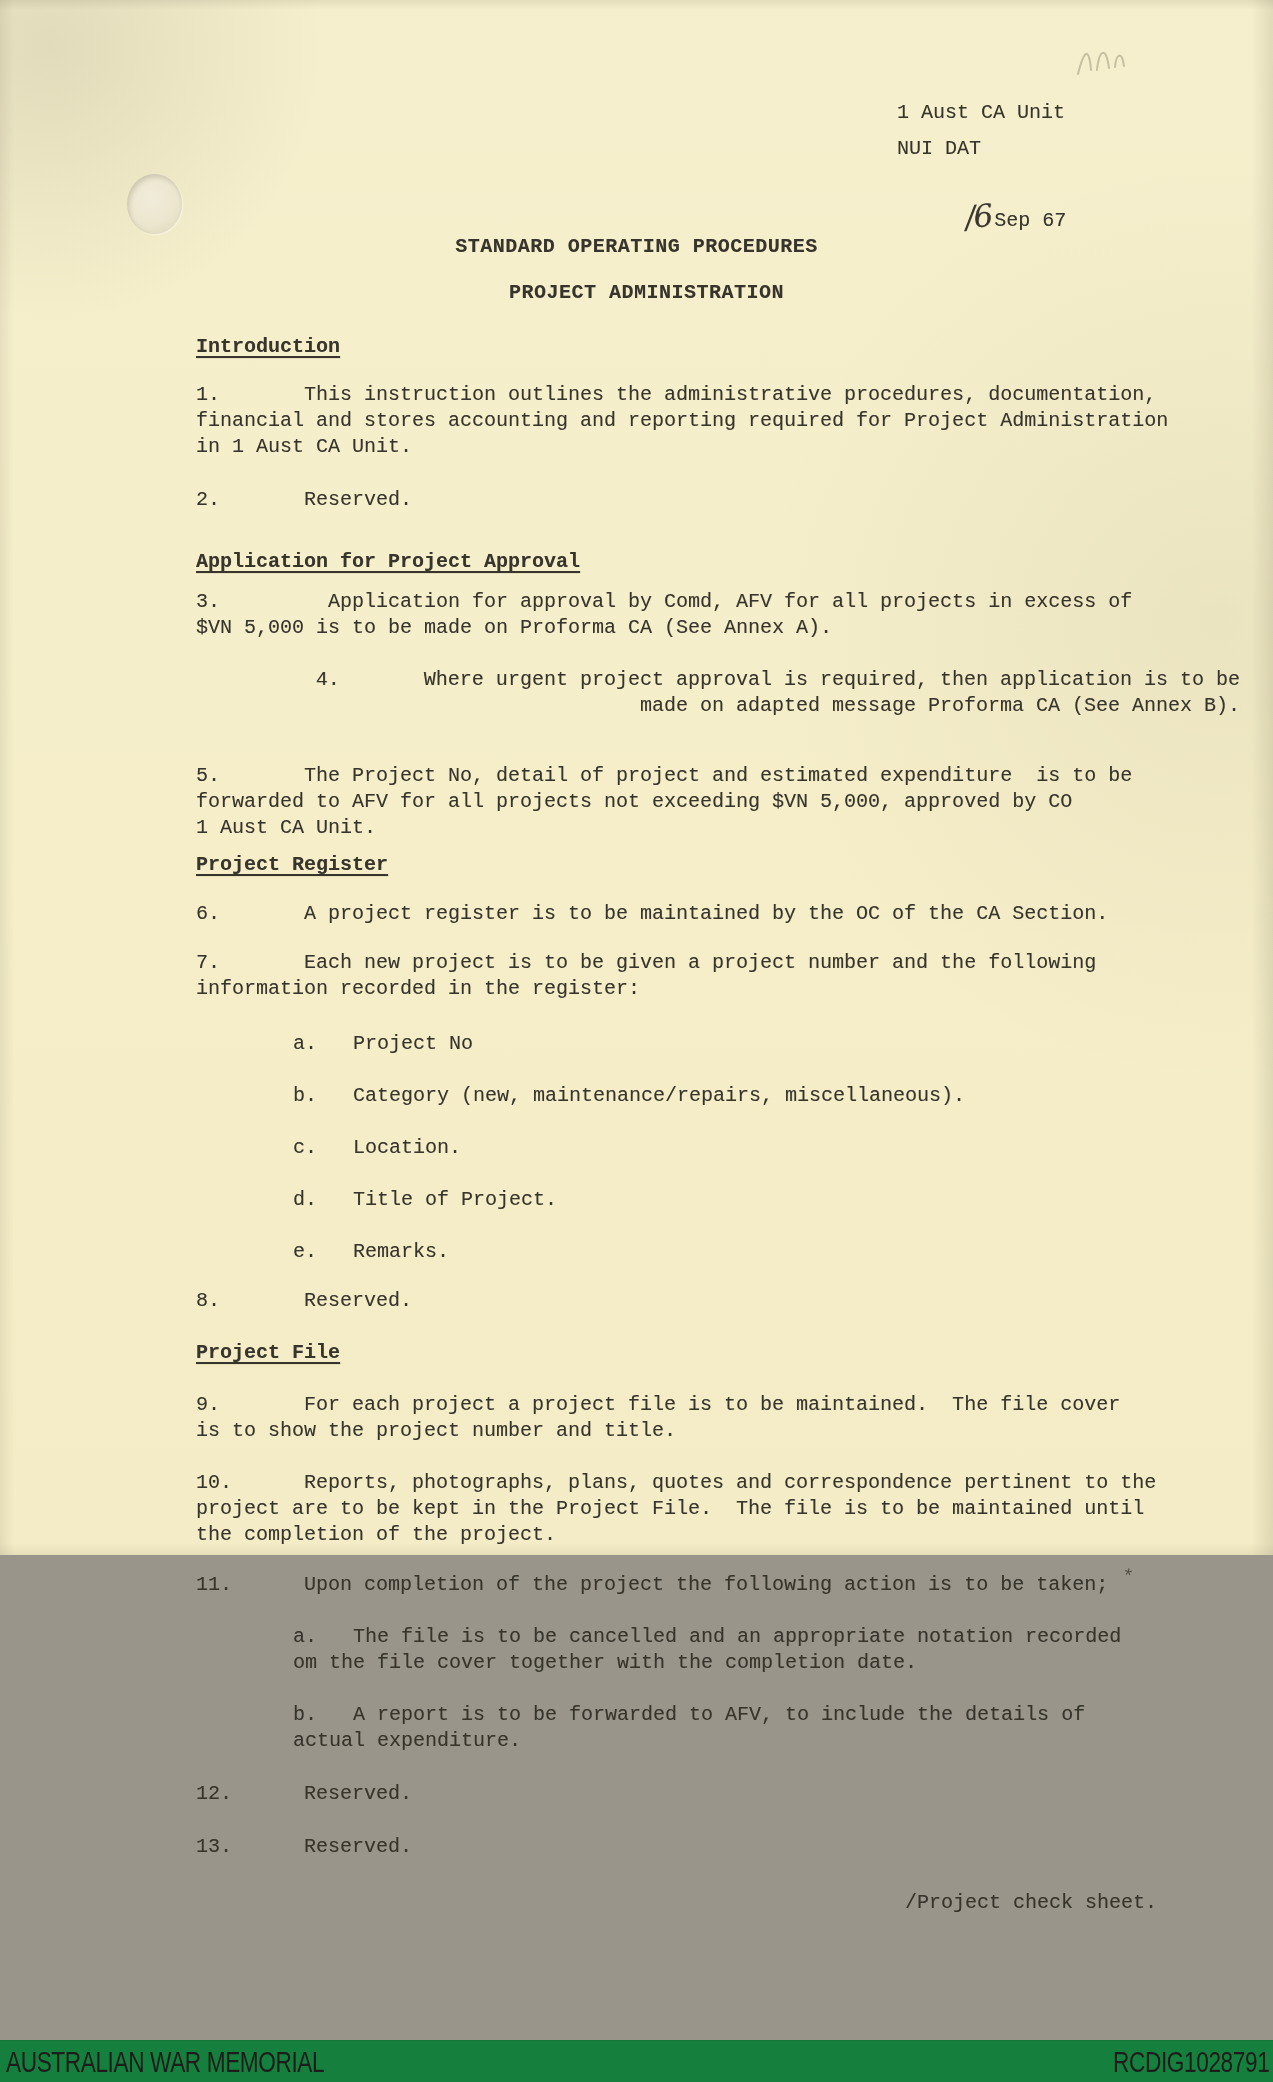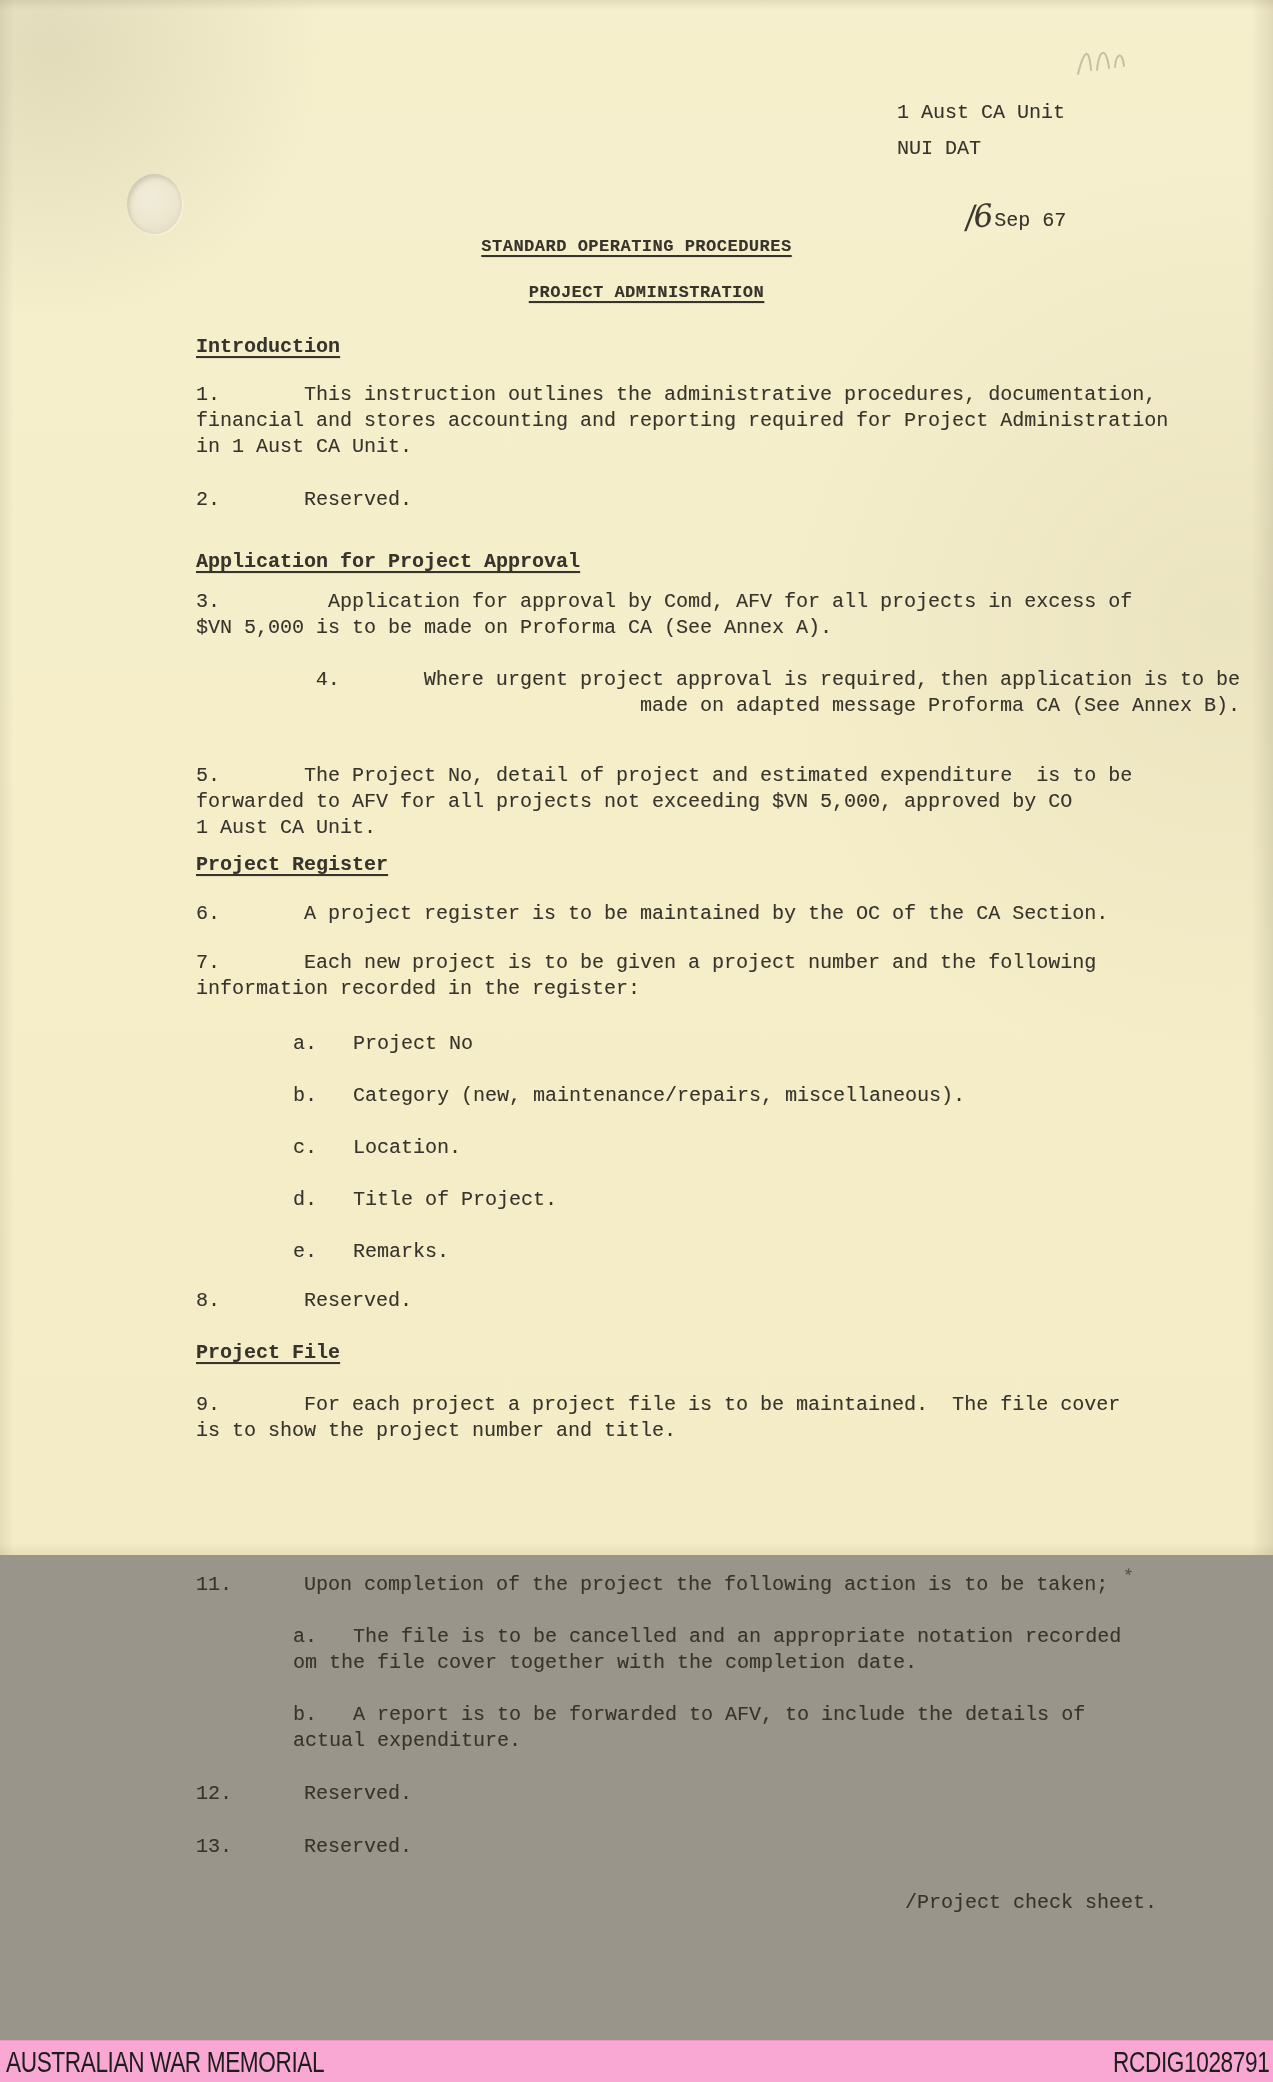--- a/index.html
+++ b/index.html
@@ -15,33 +15,33 @@
            linear-gradient(180deg, rgba(115,105,80,.14), rgba(115,105,80,0) 10px),
            linear-gradient(0deg, rgba(115,105,80,.10), rgba(115,105,80,0) 12px),
            linear-gradient(180deg,#f6efcd 0%,#f5eec9 55%,#f3ecc6 100%);}
   .t{position:absolute;white-space:pre-wrap;font-size:20px;line-height:26px;
      color:#37342c;text-shadow:.3px .3px 0 rgba(45,42,34,.28);}
   .body-block{left:196px;width:1044px;}
   .indent-block{left:293px;width:947px;}
   .heading{font-weight:bold;text-decoration:underline;text-decoration-thickness:2px;
            text-underline-offset:4px;}
   .center-row{position:absolute;left:0;width:1273px;text-align:center;}
-  .title-span{display:inline-block;font-weight:bold;font-size:17px;line-height:26px;
+  .title-span{display:inline-block;font-weight:bold;font-size:20px;line-height:26px;
               color:#37342c;text-shadow:.3px .3px 0 rgba(45,42,34,.3);letter-spacing:.5px;
-              text-decoration:underline;text-decoration-thickness:2px;text-underline-offset:4px;
+              text-decoration-thickness:2px;text-underline-offset:4px;
               white-space:pre;}
   .hw-day{display:inline-block;font-family:"DejaVu Serif",serif;font-style:italic;
           font-size:31px;line-height:26px;transform:rotate(-6deg);letter-spacing:-2px;
           margin-right:3px;position:relative;top:1px;color:#3a372e;}
   .star{position:absolute;font-size:19px;color:rgba(62,57,45,.72);transform:rotate(8deg);}
   .hole{position:absolute;left:127px;top:174px;width:55px;height:60px;border-radius:50%;
         background:radial-gradient(circle at 42% 40%, #f1ecda 0%, #ece6cf 55%, #ddd5b8 100%);
         box-shadow:inset 2px 3px 5px rgba(90,84,66,.22), 1px 1px 2px rgba(255,255,255,.5);}
   .scribble{position:absolute;left:1072px;top:40px;opacity:.45;}
-  .footer{position:absolute;left:0;bottom:0;width:1273px;height:41px;background:#f9a8d4;
+  .footer{position:absolute;left:0;bottom:0;width:1273px;height:41px;background:#15803d;
           border-top:1px solid rgba(0,0,0,.07);
           font-family:"Liberation Sans","DejaVu Sans",sans-serif;color:#1d1d1b;}
   .footer-left{position:absolute;left:6px;top:50%;transform:translateY(-50%) scaleX(.78);
                transform-origin:left center;font-size:29px;letter-spacing:-.5px;font-weight:500;}
   .footer-right{position:absolute;right:4px;top:50%;transform:translateY(-50%) scaleX(.78);
                 transform-origin:right center;font-size:29px;letter-spacing:-.5px;font-weight:500;}
 </style>
 </head>
 <body>
 
@@ -105,20 +105,23 @@
 
 e.   Remarks.</div>
 
     <div class="t body-block" style="top:1288px;">8.       Reserved.</div>
 
     <div class="t body-block heading" style="top:1340px;">Project File</div>
 
     <div class="t body-block" style="top:1392px;">9.       For each project a project file is to be maintained.  The file cover
 is to show the project number and title.</div>
 
+    <div class="t body-block" style="top:1470px;">10.      Reports, photographs, plans, quotes and correspondence pertinent to the
+project are to be kept in the Project File.  The file is to be maintained until
+the completion of the project.</div>
 
     <div class="t body-block" style="top:1572px;">11.      Upon completion of the project the following action is to be taken;</div>
 
     <span class="star" style="left:1122px;top:1566px;">*</span>
 
     <div class="t indent-block" style="top:1624px;">a.   The file is to be cancelled and an appropriate notation recorded
 om the file cover together with the completion date.</div>
 
     <div class="t indent-block" style="top:1702px;">b.   A report is to be forwarded to AFV, to include the details of
 actual expenditure.</div>

